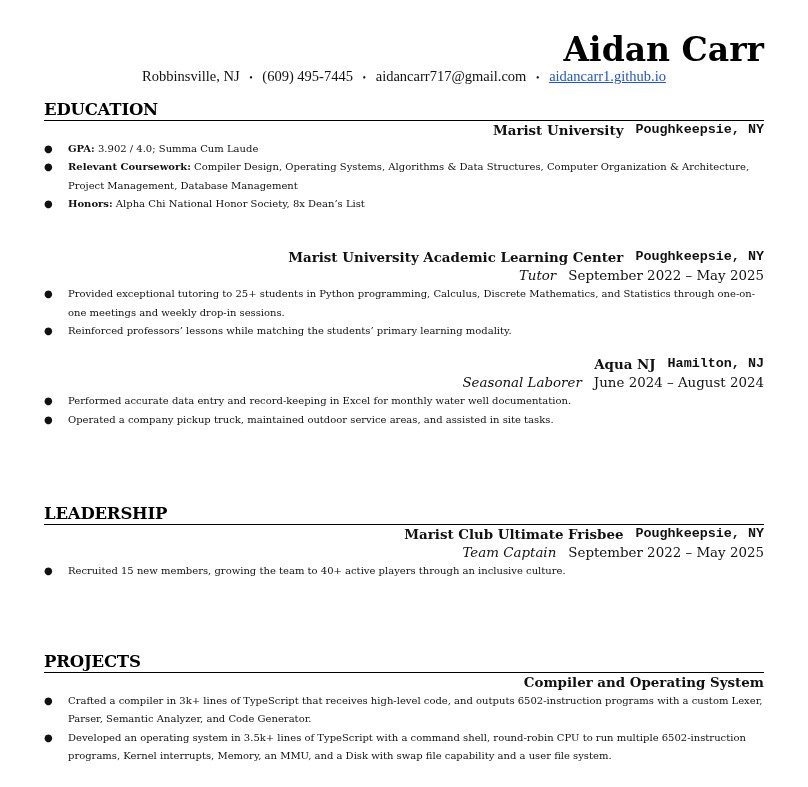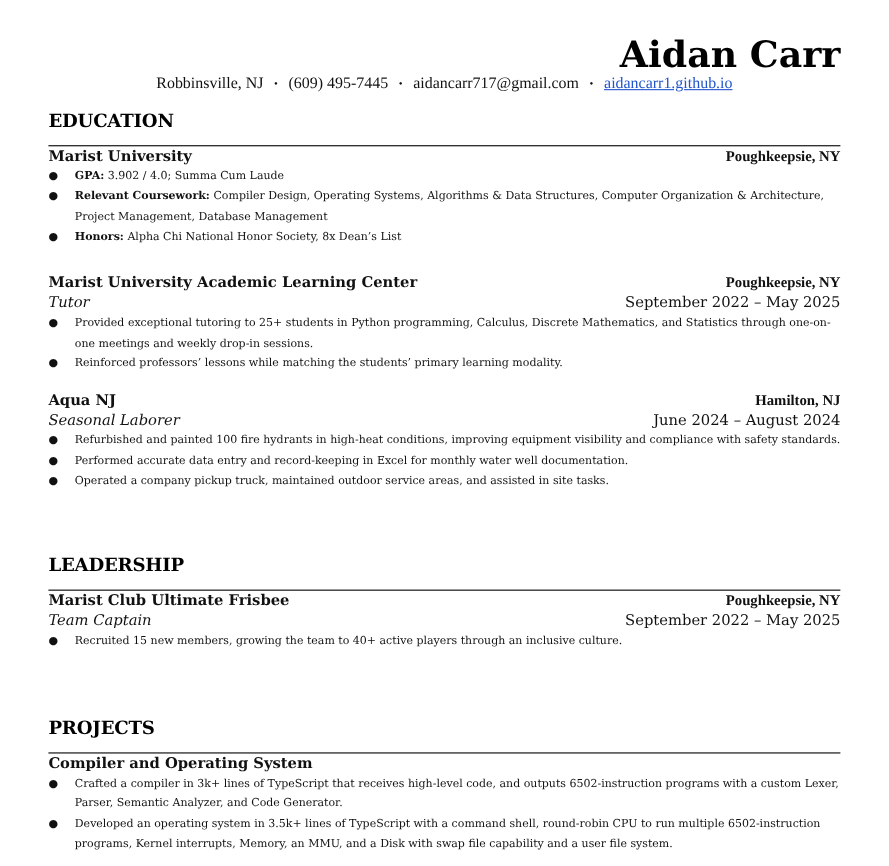--- a/index.html
+++ b/index.html
@@ -7,30 +7,30 @@
   body { font-family: "DejaVu Serif", serif; color: #111; position: relative; }
   .page { position: absolute; left: 44px; top: 0; width: 720px; }
   .name { position: absolute; top: 30px; left: 0; width: 720px; text-align: right;
           font-family: "DejaVu Serif", serif; font-weight: bold; font-size: 33px; letter-spacing: 0px; color: #000; }
   .contact { position: absolute; top: 68px; left: 0; width: 720px; text-align: center;
              font-family: "Liberation Serif", serif; font-size: 14.5px; color: #111; }
   .contact .sep { display: inline-block; margin: 0 6px; font-size: 10px; vertical-align: middle; }
   .contact a { color: #2255cc; text-decoration: underline; }
   .section { position: absolute; left: 0; width: 720px; }
   .sec-title { font-family: "DejaVu Serif", serif; font-weight: bold; font-size: 16.5px; line-height: 20px;
-               border-bottom: 1.5px solid #000; padding-bottom: 12px; color: #000; letter-spacing: -0.2px; }
-  .row { display: flex; justify-content: space-between; font-size: 14px; line-height: 18.6px;
-         font-family: "Liberation Serif", serif; }
+               border-bottom: 1.5px solid #000; padding-bottom: 0px; color: #000; letter-spacing: -0.2px; }
+  .row { display: flex; justify-content: flex-end; font-size: 14px; line-height: 18.6px;
+         font-family: "Liberation Serif", serif; gap: 12px; }
   .row .l, .row .r { white-space: nowrap; }
   ul { list-style: none; }
   li { position: relative; padding-left: 24px; font-family: "DejaVu Serif", serif; font-size: 10px; line-height: 18.6px; }
   li::before { content: "●"; position: absolute; left: 0; top: 0; font-size: 10px; }
   li b { font-weight: bold; }
   .org { font-family: "DejaVu Serif", serif; font-weight: bold; font-size: 13.4px; }
-  .loc { font-family: Liberation Serif, serif; font-weight: bold; font-size: 13.4px; }
+  .loc { font-family: Liberation Mono, monospace; font-weight: bold; font-size: 13.4px; }
   .role { font-family: "DejaVu Serif", serif; font-style: italic; font-size: 13.4px; }
   .date { font-family: "DejaVu Serif", serif; font-size: 13.4px; }
   .gap { height: 14px; }
 </style>
 </head>
 <body>
 
 <div class="page">
 
   <div class="name">Aidan Carr</div>
@@ -74,21 +74,20 @@
     <div class="gap"></div>
     <div class="row">
       <span class="l org">Aqua NJ</span>
       <span class="r loc">Hamilton, NJ</span>
     </div>
     <div class="row">
       <span class="l role">Seasonal Laborer</span>
       <span class="r date">June 2024 – August 2024</span>
     </div>
     <ul>
-      <li>Refurbished and painted 100 fire hydrants in high-heat conditions, improving equipment visibility and compliance with safety standards.</li>
       <li>Performed accurate data entry and record-keeping in Excel for monthly water well documentation.</li>
       <li>Operated a company pickup truck, maintained outdoor service areas, and assisted in site tasks.</li>
     </ul>
   </div>
 
   <div class="section" style="top:504px;">
     <div class="sec-title">LEADERSHIP</div>
     <div class="row">
       <span class="l org">Marist Club Ultimate Frisbee</span>
       <span class="r loc">Poughkeepsie, NY</span>

